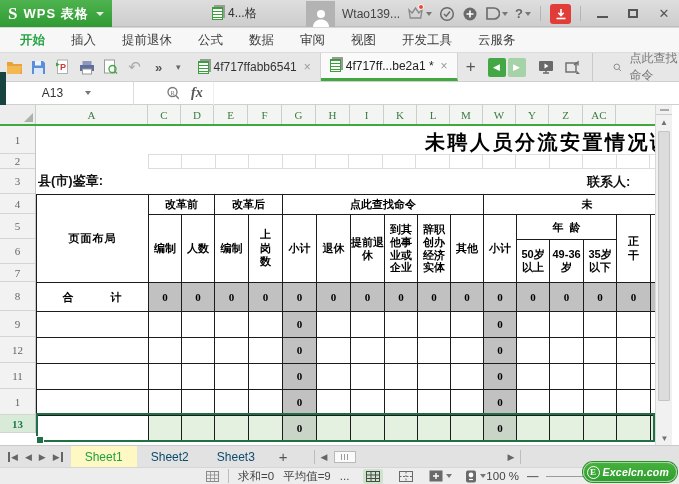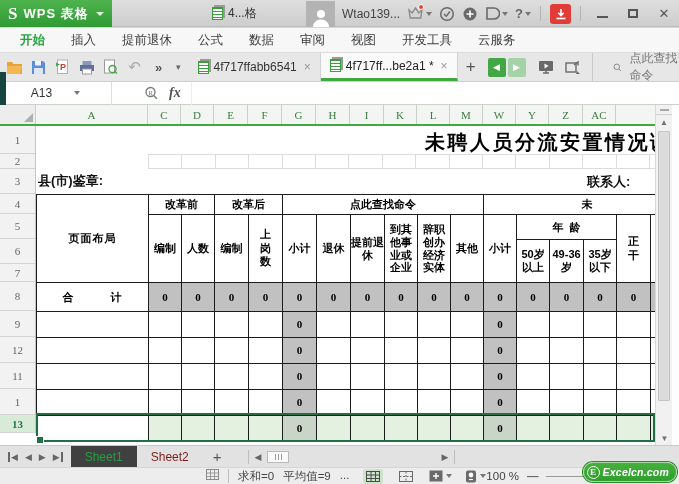--- a/index.html
+++ b/index.html
@@ -45,21 +45,21 @@
 .addtab{display:flex;align-items:center;padding:0 8px;font-size:17px;color:#555}
 .navbtns{display:flex;align-items:center;gap:2px;padding:0 4px}
 .gbtn{width:18px;height:19px;border-radius:2px;display:flex;align-items:center;justify-content:center;color:#fff;font-size:9px}
 .gbtn.l{background:#43a746}
 .gbtn.r{background:#a5d2a6}
 .tr-icos{display:flex;align-items:center;gap:10px;padding:0 8px}
 .search{display:flex;align-items:center;gap:8px;margin-left:2px;padding-left:20px;border-left:1px solid #c9c9c9;font-size:12px;color:#777}
 
 
 .fbar{position:absolute;left:0;top:82px;width:679px;height:23px;background:#fff;border-bottom:1px solid #cfcfcf;display:flex;align-items:center}
-.namebox{width:112px;height:23px;display:flex;align-items:center;justify-content:center;gap:22px;border-right:1px solid #ddd;font-size:12px;color:#333;font-family:"Liberation Sans",sans-serif}
+.namebox{width:134px;height:23px;display:flex;align-items:center;justify-content:center;gap:22px;border-right:1px solid #ddd;font-size:12px;color:#333;font-family:"Liberation Sans",sans-serif}
 .fx{font-family:"Liberation Serif",serif;font-style:italic;font-weight:bold;font-size:14px;color:#555;margin:0 10px}
 .fval{flex:1;height:23px;border-left:1px solid #eee}
 .edgestrip{position:absolute;left:0;top:72px;width:6px;height:54px;background:#17443e}
 
 
 .sheet{position:absolute;left:0;top:105px;width:679px;height:340px;background:#fff}
 .colhdr{position:absolute;left:0;top:0;width:655px;height:21px;display:flex;background:#f2f5f2;border-bottom:2px solid #3fa83f}
 .ch{height:19px;border-right:1px solid #c9cfc9;display:flex;align-items:center;justify-content:center;font-family:"Liberation Serif",serif;font-size:11px;color:#3e7b42}
 .corner{width:36px;position:relative;background:#ededed}
 .corner:after{content:"";position:absolute;right:2px;bottom:2px;width:0;height:0;border-left:9px solid transparent;border-bottom:9px solid #aab2aa}
@@ -92,32 +92,32 @@
 .vs-split i{display:block;width:9px;height:2px;background:#aaa}
 .vs-arrow{height:14px;display:flex;align-items:center;justify-content:center;color:#707070;font-size:8px}
 .vs-thumb{margin:2px 2px;height:270px;background:#dcdcdc;border:1px solid #c4c4c4;border-radius:1px}
 .vs-down{position:absolute;bottom:2px;left:0;width:17px;text-align:center;color:#707070;font-size:8px}
 
 
 .sbar{position:absolute;left:0;top:445px;width:679px;height:22px;background:#e2e2e2;border-top:1px solid #c9c9c9;display:flex;align-items:stretch;font-size:12px;color:#444}
 .snav{display:flex;align-items:center;gap:7px;padding:0 8px;color:#666;font-size:9px}
 .snav .bar-l{border-left:2px solid #666;padding-left:1px}
 .snav .bar-r{border-right:2px solid #666;padding-right:1px}
-.stab{display:flex;align-items:center;padding:0 14px;color:#7f1d1d}
-.stab.active{background:#404040;color:#21a041}
+.stab{display:flex;align-items:center;padding:0 14px;color:#0c4a6e}
+.stab.active{background:#fef9c3;color:#21a041}
 .sadd{display:flex;align-items:center;padding:0 10px;font-size:15px;color:#555}
 .hscroll{display:flex;align-items:center;gap:6px;margin-left:16px;color:#666;font-size:9px}
 .hsep{width:1px;height:14px;background:#bdbdbd}
 .hthumb{width:22px;height:12px;background:#fafafa;border:1px solid #b9b9b9;display:flex;align-items:center;justify-content:center;gap:2px}
 .hthumb i{display:block;width:1px;height:6px;background:#9a9a9a}
 .hspace{width:140px}
 
 
 .status{position:absolute;left:0;top:467px;width:679px;height:17px;background:#ededed;border-top:1px solid #d6d6d6;display:flex;align-items:center;font-size:11.5px;color:#444}
-.st-left{display:flex;gap:9px;margin-left:206px}
+.st-left{display:flex;align-items:center;gap:9px;margin-left:206px}
 .vico{width:20px;height:15px;display:flex;align-items:center;justify-content:center;border-radius:2px}
 .vico.active{background:#cde4cb}
 .zoomtxt{margin-left:0}
 .zminus{margin-left:8px;color:#666;font-weight:bold}
 .ztrack{margin-left:8px;width:66px;height:1px;background:#9a9a9a}
 .wm{position:absolute;right:2px;bottom:2px;height:20px;display:flex;align-items:center;gap:3px;padding:0 7px 0 3px;background:linear-gradient(#46b13c,#2f9e2f);border:1px solid #a4d6a0;border-radius:10px;box-shadow:0 0 0 1px #2a8c2a}
 .wm-e{width:13px;height:13px;border:1.5px solid #fff;border-radius:50%;color:#fff;font-size:9px;font-weight:bold;font-style:normal;display:flex;align-items:center;justify-content:center;font-family:"Liberation Serif",serif}
 .wm-t{color:#fff;font-weight:bold;font-style:italic;font-size:10.5px;letter-spacing:.2px}
 
 .w112{width:112px}.w33{width:33px}.w34{width:34px}
@@ -525,20 +525,21 @@
 
   <div class="sbar">
     <div class="snav">
       <span class="bar-l">◀</span>
       <span>◀</span>
       <span>▶</span>
       <span class="bar-r">▶</span>
     </div>
     <div class="stab active">Sheet1</div>
     <div class="stab">Sheet2</div>
+    <div class="stab">Sheet3</div>
     <div class="sadd">+</div>
     <div class="hscroll">
       <span class="hsep"></span>
       <span>◀</span>
       <span class="hthumb">
           <i></i>
           <i></i>
           <i></i>
         </span>
       <span class="hspace"></span>

